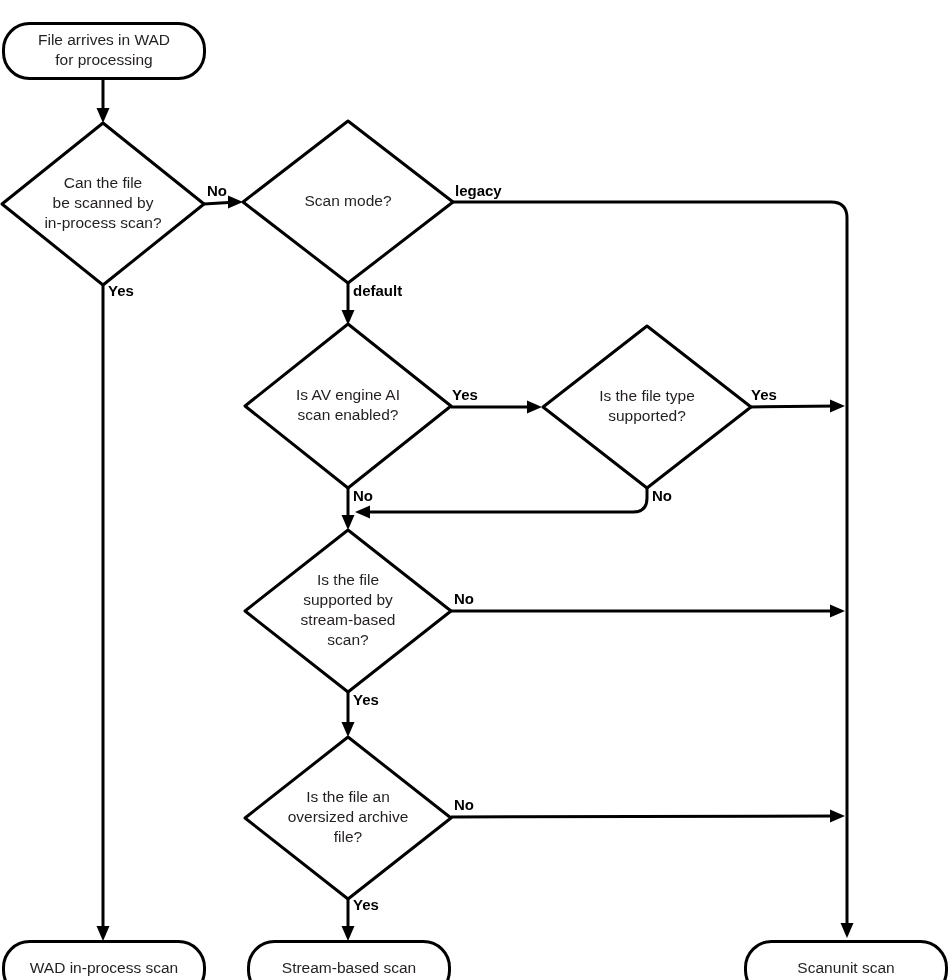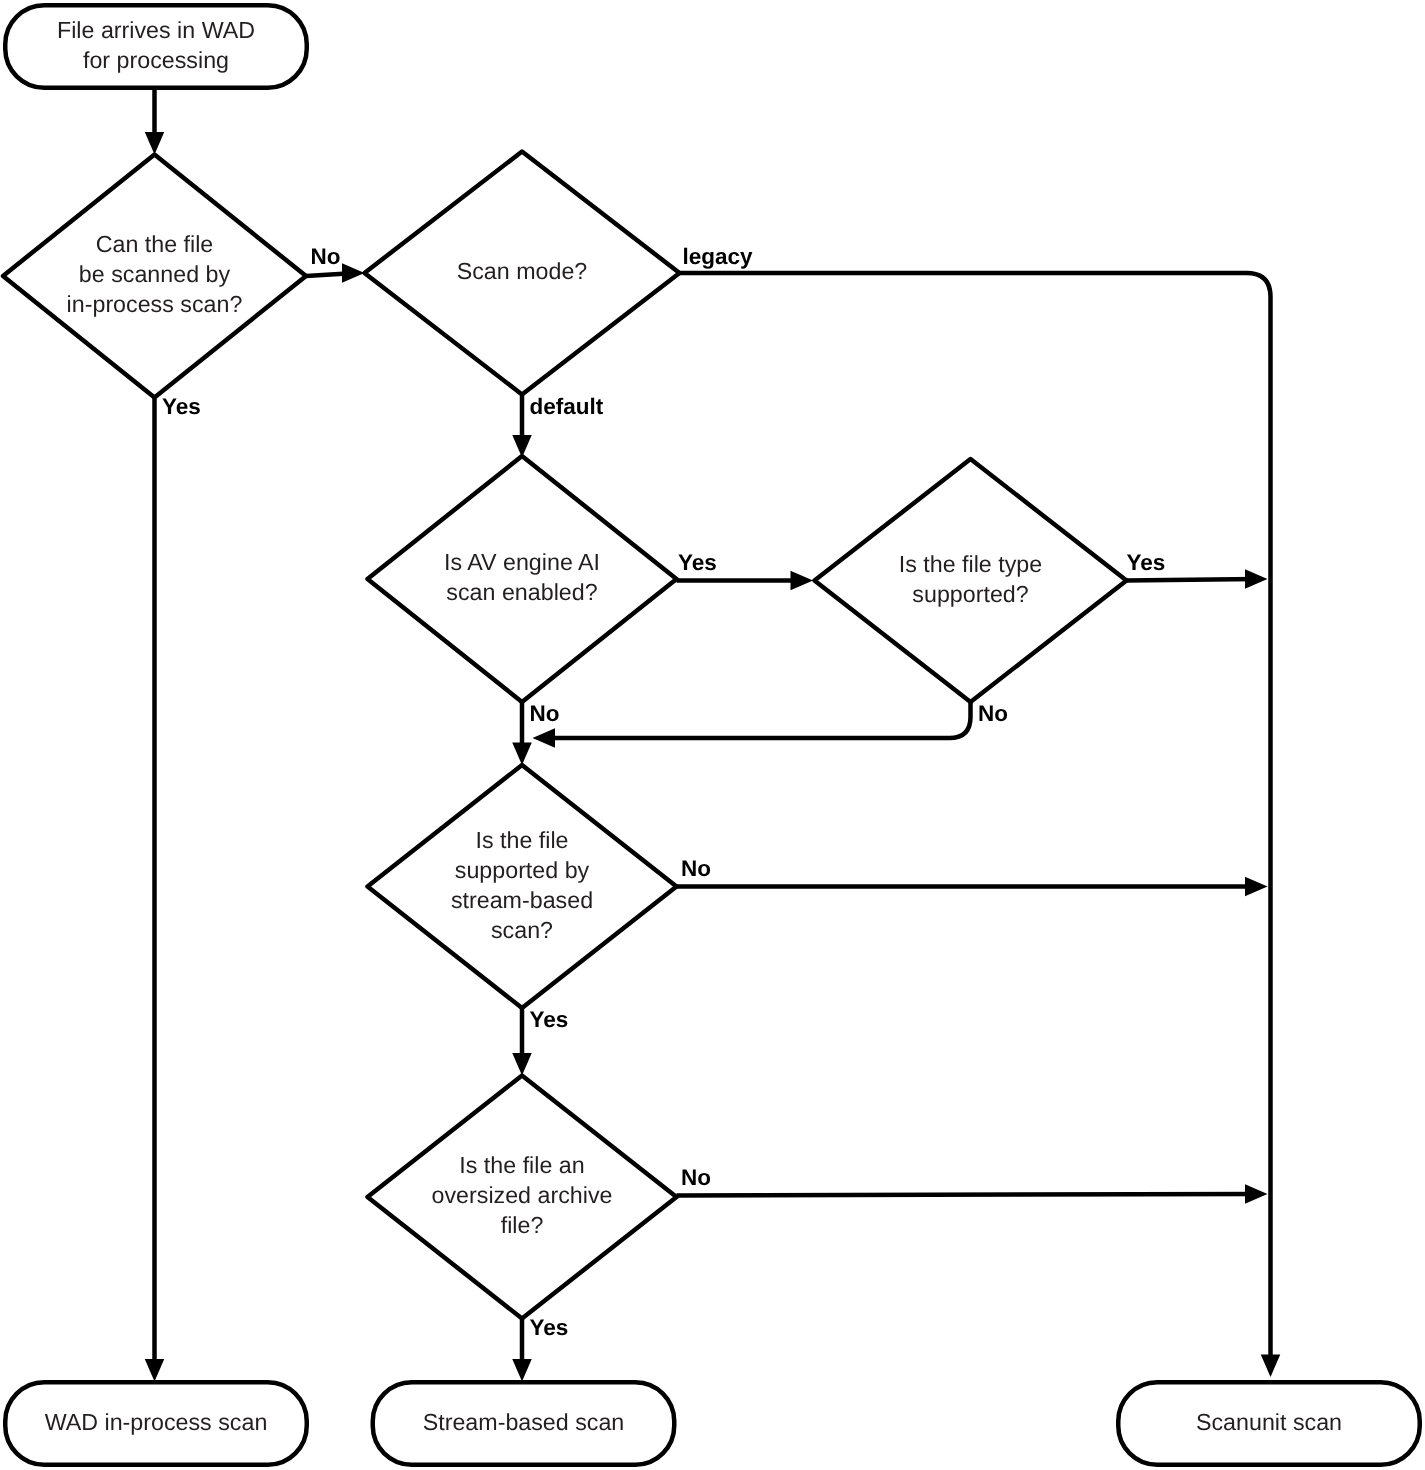--- a/index.html
+++ b/index.html
@@ -11,20 +11,21 @@
   body {
     width: 950px;
     height: 980px;
     font-family: "Liberation Sans", sans-serif;
     overflow: hidden;
   }
   #flowchart-root {
     position: relative;
     width: 950px;
     height: 722px;
+    margin-top: 20px;
   }
   svg#flow-svg {
     display: block;
     width: 950px;
     height: 980px;
   }
   .node-shape {
     fill: #ffffff;
     stroke: #000000;
     stroke-width: 3;

